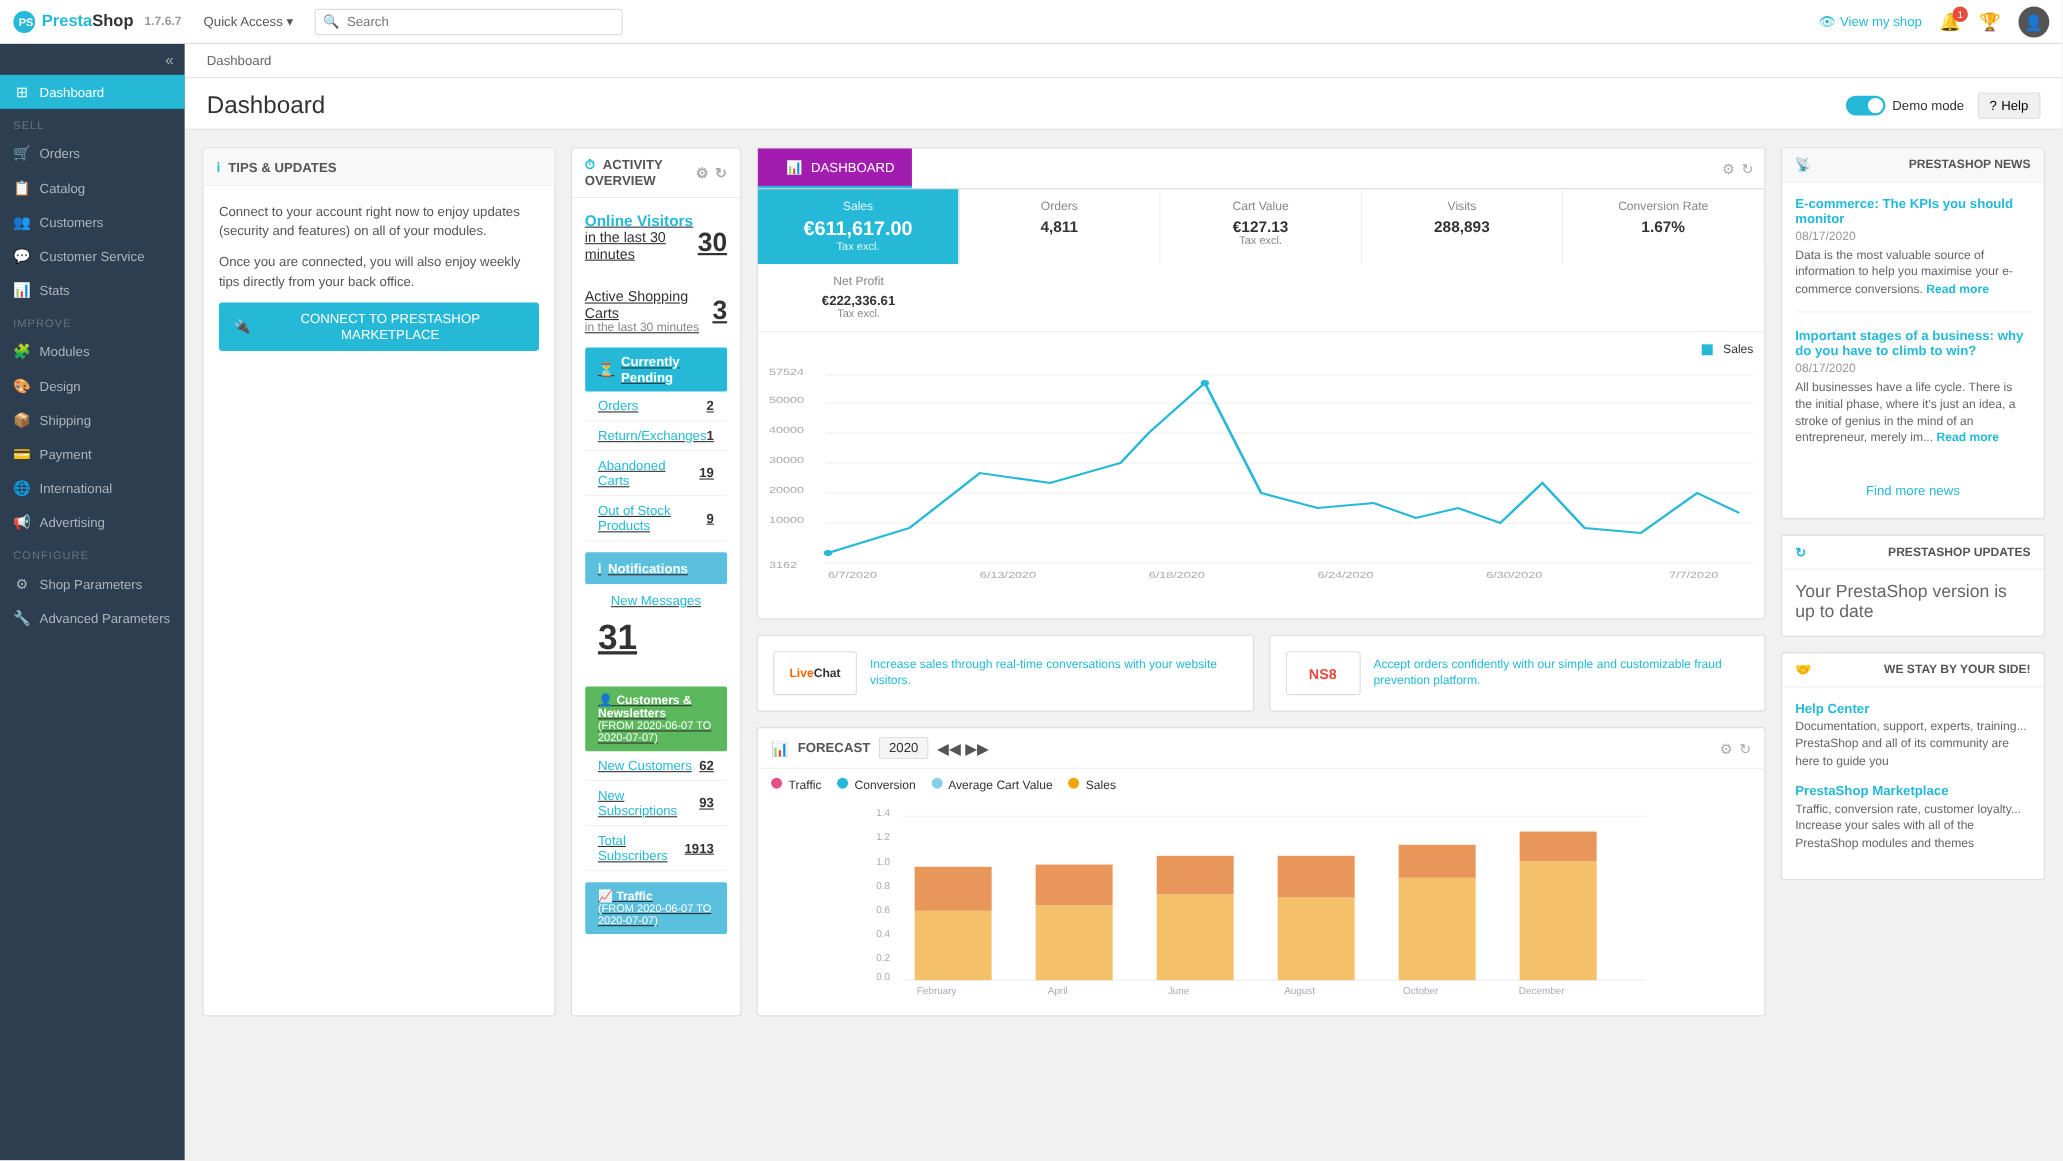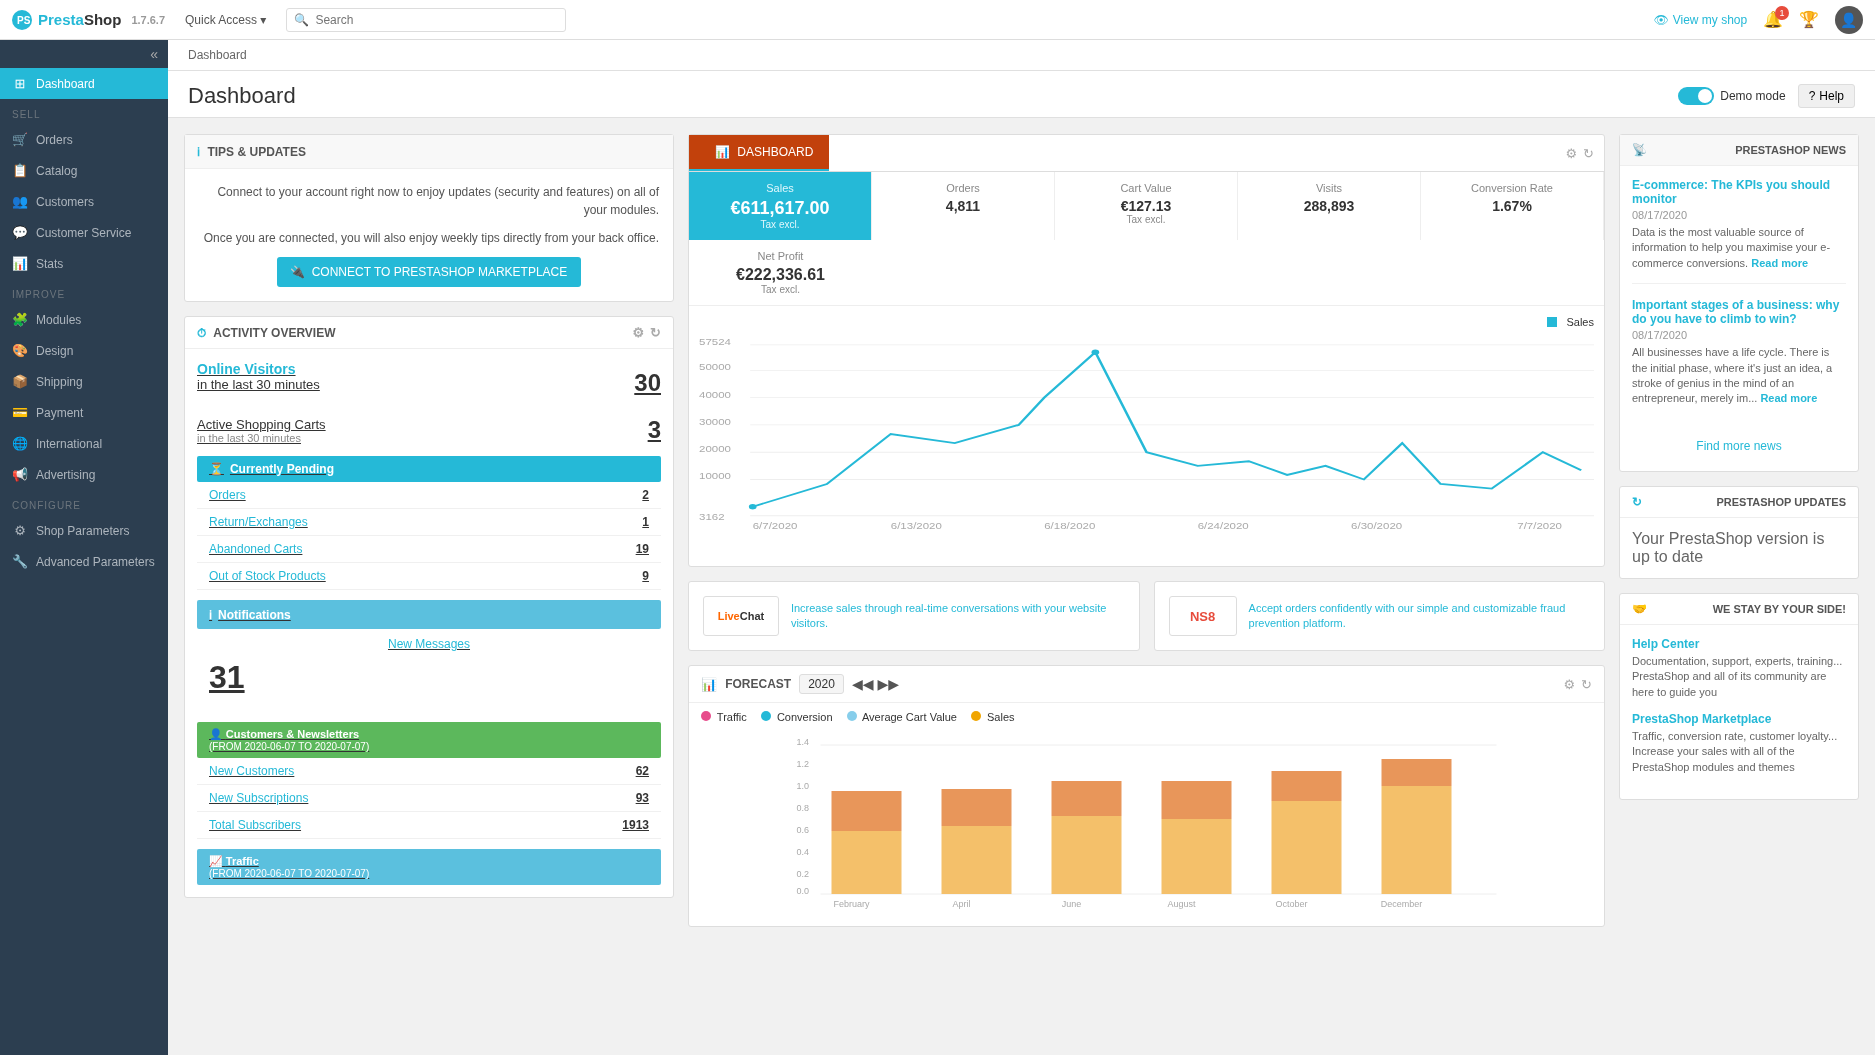--- a/index.html
+++ b/index.html
@@ -47,53 +47,53 @@
     .page-header { padding: 12px 20px 8px; background: #fff; border-bottom: 1px solid #e0e0e0; display: flex; align-items: center; justify-content: space-between; }
     .page-title { font-size: 22px; font-weight: 300; color: #333; }
     .page-header-right { display: flex; align-items: center; gap: 12px; }
     .demo-toggle-wrap { display: flex; align-items: center; gap: 6px; font-size: 12px; }
     .toggle-switch { width: 36px; height: 18px; background: #25b9d7; border-radius: 9px; position: relative; cursor: pointer; }
     .toggle-switch::after { content: ''; position: absolute; width: 14px; height: 14px; background: #fff; border-radius: 50%; top: 2px; right: 2px; }
     .help-btn { background: #f0f0f0; border: 1px solid #ddd; padding: 4px 10px; border-radius: 3px; font-size: 12px; cursor: pointer; display: flex; align-items: center; gap: 4px; }
 
     
     .dashboard-grid { display: grid; grid-template-columns: 490px 1fr 240px; gap: 0; padding: 16px; gap: 14px; }
-    .col-left { display: flex; flex-direction: column; gap: 14px; }
+    .col-left { display: flex; flex-direction: row; gap: 14px; }
     .col-mid { display: flex; flex-direction: column; gap: 14px; }
     .col-right { display: flex; flex-direction: column; gap: 14px; }
 
     
     .card { background: #fff; border: 1px solid #ddd; border-radius: 3px; }
     .card-header { padding: 8px 12px; border-bottom: 1px solid #eee; display: flex; align-items: center; justify-content: space-between; font-size: 12px; font-weight: bold; color: #555; }
     .card-header .card-title-icon { color: #25b9d7; margin-right: 4px; }
     .card-tools { display: flex; gap: 6px; color: #aaa; font-size: 13px; }
     .card-tools span { cursor: pointer; }
 
     
     .tips-card .card-header { background: #f8f8f8; }
     .tips-card .card-body { padding: 14px; font-size: 12px; color: #555; line-height: 1.5; }
-    .tips-card .card-body p { margin-bottom: 10px; text-align: right; }
+    .tips-card .card-body p { margin-bottom: 10px; }
     .connect-btn { background: #25b9d7; color: #fff; border: none; padding: 8px 14px; border-radius: 3px; font-size: 12px; cursor: pointer; display: flex; align-items: center; gap: 6px; margin: 0 auto; }
     .activity-body { padding: 12px; text-decoration: underline; }
     .activity-visitors { margin-bottom: 12px; }
     .activity-visitors a { color: #25b9d7; font-size: 14px; font-weight: bold; text-decoration: none; }
     .activity-count-row { display: flex; justify-content: space-between; align-items: center; margin-bottom: 4px; }
     .activity-count { font-size: 24px; font-weight: bold; color: #333; }
     .pending-header { background: #25b9d7; color: #fff; padding: 6px 12px; font-size: 12px; font-weight: bold; border-radius: 2px; margin-bottom: 0; display: flex; align-items: center; gap: 6px; }
     .pending-row { display: flex; justify-content: space-between; align-items: center; padding: 6px 12px; border-bottom: 1px solid #f0f0f0; font-size: 12px; }
     .pending-row a { color: #25b9d7; text-decoration: none; }
     .pending-row .count { font-weight: bold; color: #333; }
     .notif-header { background: #5bc0de; color: #fff; padding: 6px 12px; font-size: 12px; font-weight: bold; display: flex; align-items: center; gap: 6px; margin-top: 10px; border-radius: 2px; }
     .notif-body { padding: 8px 12px; }
     .notif-link { color: #25b9d7; font-size: 12px; text-decoration: none; display: block; text-align: center; }
     .notif-count { font-size: 32px; font-weight: bold; color: #333; text-align: left; padding: 8px 0; }
     .customers-header { background: #5cb85c; color: #fff; padding: 6px 12px; font-size: 11px; font-weight: bold; margin-top: 10px; border-radius: 2px; }
     .traffic-header { background: #5bc0de; color: #fff; padding: 6px 12px; font-size: 11px; font-weight: bold; margin-top: 10px; border-radius: 2px; }
     .stats-tab { padding: 10px 16px; font-size: 12px; cursor: pointer; color: #555; border-bottom: 2px solid transparent; }
-    .stats-tab.active { background: #c2410c; color: #fff; border-bottom-color: #25b9d7; padding-left: 26px; }
+    .stats-tab.active { background: #a21caf; color: #fff; border-bottom-color: #25b9d7; padding-left: 26px; }
     .stats-numbers { display: grid; grid-template-columns: repeat(5, 1fr); border-bottom: 1px solid #eee; }
     .stat-col { padding: 10px 14px; border-right: 1px solid #eee; text-align: center; }
     .stat-col:last-child { border-right: none; }
     .stat-label { font-size: 11px; color: #888; margin-bottom: 4px; }
     .stat-value { font-size: 14px; font-weight: bold; color: #333; }
     .stat-value-large { font-size: 18px; font-weight: bold; color: #333; }
     .stat-tax { font-size: 10px; color: #888; }
 
     
     .chart-area { padding: 10px; height: 260px; position: relative; }
@@ -384,21 +384,21 @@
             <div class="stat-col">
               <div class="stat-label">Visits</div>
               <div class="stat-value">288,893</div>
             </div>
             <div class="stat-col">
               <div class="stat-label">Conversion Rate</div>
               <div class="stat-value">1.67%</div>
             </div>
             <div class="stat-col">
               <div class="stat-label">Net Profit</div>
-              <div class="stat-value" style="font-size:16px;">€222,336.61</div>
+              <div class="stat-value" style="font-size:12px;">€222,336.61</div>
               <div class="stat-tax">Tax excl.</div>
             </div>
           </div>
 
           <div class="chart-area">
             <div style="display:flex;justify-content:flex-end;align-items:center;margin-bottom:6px;font-size:11px;gap:6px;">
               <span style="display:inline-block;width:10px;height:10px;background:#25b9d7;border-radius:50;margin-right:3px;"></span>
               <span>Sales</span>
             </div>
             <svg viewBox="0 0 700 220" preserveAspectRatio="none" style="width:100%;height:200px;">

